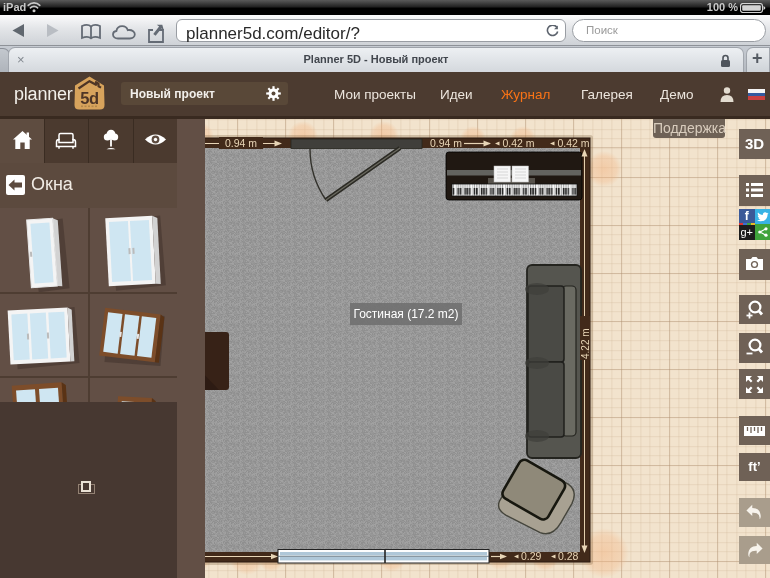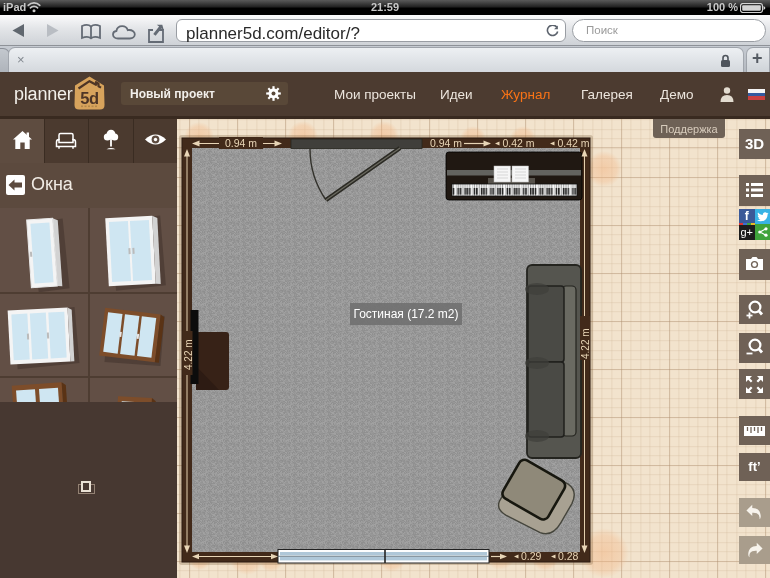--- a/index.html
+++ b/index.html
@@ -14,21 +14,20 @@
   <span class="abs" style="left:3px;top:1px;">iPad</span>
 
   <svg class="abs" style="left:27px;top:2px;" width="14" height="11" viewBox="0 0 14 11">
     <g fill="none" stroke="#c8c8c8" stroke-width="1.6" stroke-linecap="round">
       <path d="M1.2,3.4 A8,8 0 0 1 12.8,3.4"></path>
       <path d="M3.4,5.9 A5,5 0 0 1 10.6,5.9"></path>
     </g>
     <circle cx="7" cy="8.8" r="1.5" fill="#c8c8c8"></circle>
   </svg>
 
-  <span class="abs" style="left:0;top:1px;width:770px;text-align:center;">21:59</span>
 
   <span class="abs" style="right:32px;top:1px;">100 %</span>
   <svg class="abs" style="right:4px;top:2.5px;" width="26" height="10" viewBox="0 0 26 10">
     <rect x="0.5" y="0.5" width="22" height="9" rx="2.5" fill="none" stroke="#d2d2d2" stroke-width="1.2"></rect>
     <rect x="2.2" y="2.2" width="18.6" height="5.6" rx="1" fill="#d2d2d2"></rect>
     <path d="M23.5,3 L25.2,4.2 L25.2,5.8 L23.5,7 Z" fill="#d2d2d2"></path>
   </svg>
 </div>
 
 <div class="abs" id="toolbar" style="left:0;top:15px;width:770px;height:31px;background:linear-gradient(180deg,#fbfbfc 0%,#e3e5e8 45%,#ced2d7 100%);border-bottom:1px solid #8e9298;box-sizing:border-box;">
@@ -74,20 +73,21 @@
 </div>
 
 <div class="abs" id="tabbar" style="left:0;top:46px;width:770px;height:26px;background:linear-gradient(180deg,#c6cbd2,#b4b9c0);">
 
   <div class="abs" style="left:0;top:2px;width:10px;height:24px;background:linear-gradient(180deg,#c3c8ce,#afb4bb);border:1px solid rgba(130,136,144,0.8);border-left:none;border-bottom:none;border-radius:0 7px 0 0;box-sizing:border-box;"></div>
 
   <div class="abs" style="left:8px;top:1px;width:736px;height:25px;background:linear-gradient(180deg,#edf0f3,#d4d8dd);border:1px solid rgba(140,146,154,0.75);border-bottom:none;border-radius:7px 7px 0 0;box-sizing:border-box;">
 
     <span class="abs" style="left:8px;top:4px;font-size:13px;color:#82888f;">×</span>
 
+    <span class="abs" style="left:0;top:5px;width:100%;text-align:center;font-size:11px;font-weight:bold;color:#41464d;">Planner 5D - Новый проект</span>
 
     <svg class="abs" style="right:12px;top:6px;" width="11" height="14" viewBox="0 0 11 14">
       <rect x="1" y="6" width="9" height="7" rx="1.5" fill="#4e545c"></rect>
       <path d="M3,6 L3,4 A2.5,2.5 0 0 1 8,4 L8,6" fill="none" stroke="#4e545c" stroke-width="1.6"></path>
     </svg>
   </div>
 
   <div class="abs" style="left:746px;top:1px;width:24px;height:25px;background:linear-gradient(180deg,#e9ecef,#ced3d8);border:1px solid rgba(140,146,154,0.75);border-bottom:none;border-radius:7px 0 0 0;box-sizing:border-box;">
     <span class="abs" style="left:5px;top:0px;font-size:18px;font-weight:bold;color:#555b63;">+</span>
   </div>
@@ -546,21 +546,21 @@
     <path d="M374,440.5 L378.5,438.6 L378.5,442.4 Z"></path>
       <text x="381" y="444" font-size="10.5" font-family="Liberation Sans">0.28</text>
   </g>
 
   <g>
     <rect x="173" y="187" width="112" height="22" fill="#717171" opacity="0.92"></rect>
     <text x="229" y="202" text-anchor="middle" font-size="12" fill="#fff" font-family="Liberation Sans">Гостиная (17.2 m2)</text>
   </g>
 </svg>
 
-<div class="abs" id="sidebar" style="left:0;top:116px;width:177px;height:462px;background:#624f45;">
+<div class="abs" id="sidebar" style="left:0;top:116px;width:205px;height:462px;background:#624f45;">
 
   <div class="abs" style="left:0;top:0;width:177px;height:47px;background:#4b3a2f;">
 
     <div class="abs" style="left:0;top:0;width:44px;height:47px;background:#5e4c40;"></div>
     <div class="abs" style="left:44px;top:0;width:1px;height:47px;background:#3a2c22;"></div>
     <div class="abs" style="left:88px;top:0;width:1px;height:47px;background:#3a2c22;"></div>
     <div class="abs" style="left:133px;top:0;width:1px;height:47px;background:#3a2c22;"></div>
 
     <svg class="abs" style="left:12px;top:14px;" width="21" height="20" viewBox="0 0 21 20">
       <path d="M10.5,1 L20,9.5 L17.7,9.5 L17.7,19 L3.3,19 L3.3,9.5 L1,9.5 Z" fill="#fff"></path>
@@ -676,21 +676,21 @@
   <div class="abs" style="left:0;top:286px;width:177px;height:176px;background:#473831;">
 
     <div class="abs" style="left:78px;top:82px;width:15px;height:8px;border:1.5px solid rgba(210,190,170,0.55);"></div>
     <div class="abs" style="left:81px;top:79px;width:6px;height:7px;border:2px solid #e9e1d4;background:#473831;"></div>
   </div>
 </div>
 
 <div class="abs" style="left:0;top:116px;width:770px;height:3px;background:#392a20;"></div>
 
 <div class="abs" style="left:653px;top:119px;width:72px;height:19px;background:#6e6156;border-radius:0 0 3px 3px;text-align:center;">
-  <span style="font-size:11px;color:#d8ccbd;line-height:19px;">Поддержка</span>
+  <span style="font-size:14px;color:#d8ccbd;line-height:19px;">Поддержка</span>
 </div>
 
 <div class="abs" style="left:739px;top:129px;width:31px;height:30px;background:#6f6156;color:#fff;font-size:15px;font-weight:bold;text-align:center;line-height:30px;">3D</div>
 
 <div class="abs" style="left:739px;top:175px;width:31px;height:31px;background:#6f6156;">
   <svg style="position:absolute;left:7px;top:7px;" width="17" height="16" viewBox="0 0 17 16">
     <g fill="#fff">
       <rect x="0" y="1" width="3" height="3"></rect>
         <rect x="5" y="1" width="12" height="3"></rect>
       <rect x="0" y="6.5" width="3" height="3"></rect>

